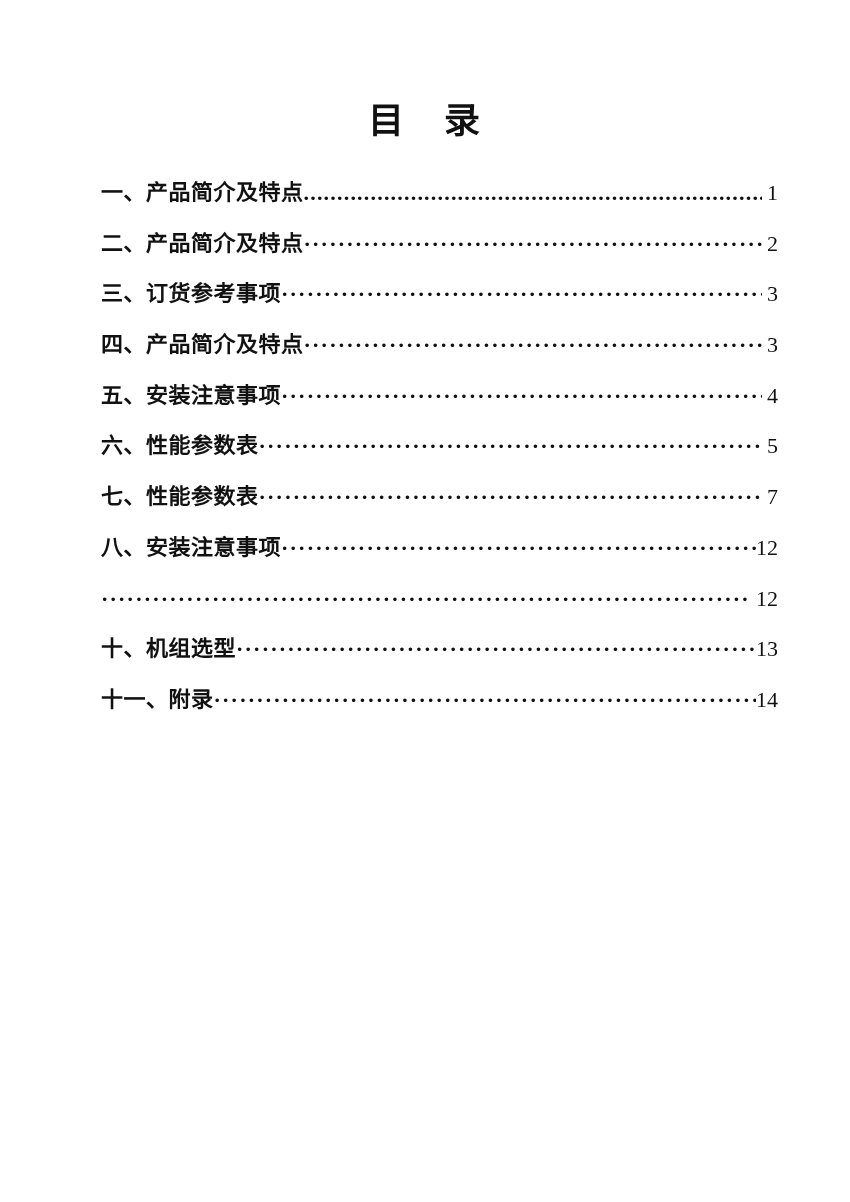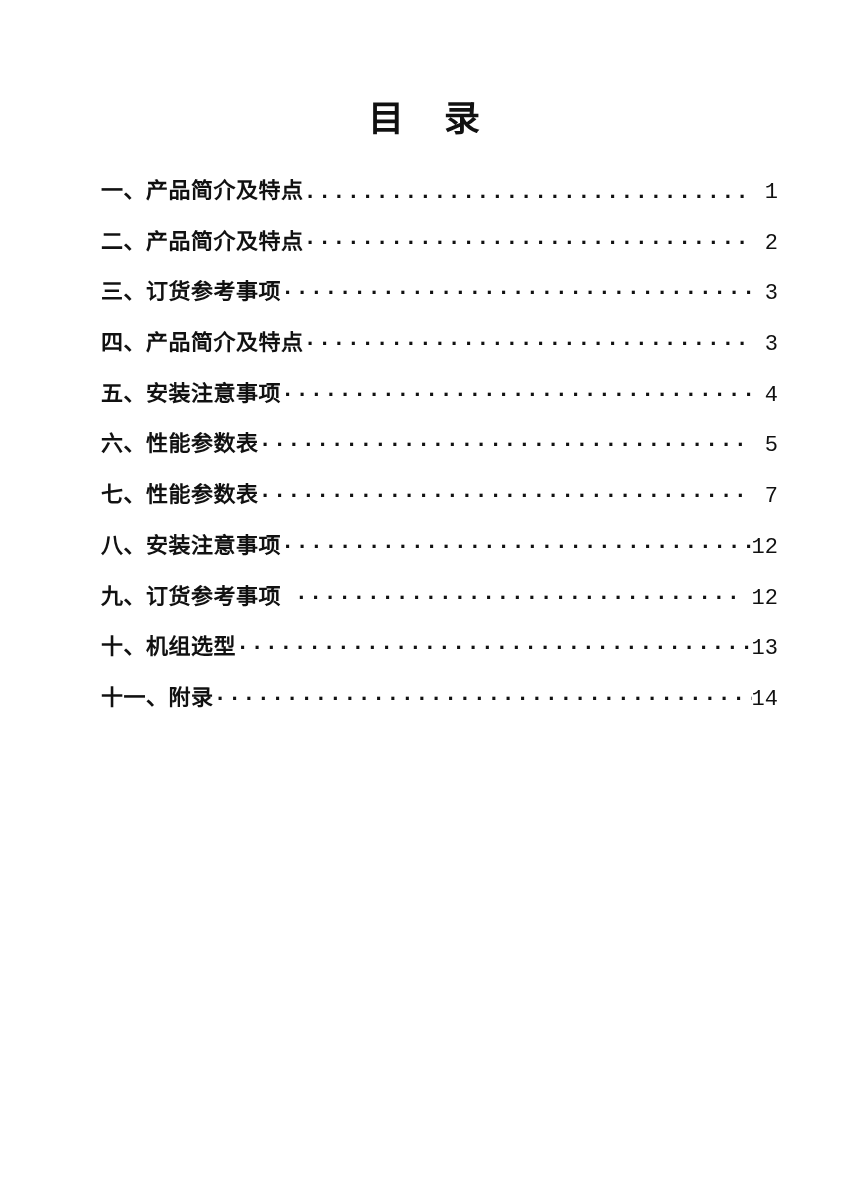--- a/index.html
+++ b/index.html
@@ -10,21 +10,21 @@
   html, body {
     background: var(--bg-color);
   }
   .page {
     position: relative;
     width: 850px;
     height: 1202px;
     margin: 0 auto;
     background: var(--bg-color);
     color: var(--text-color);
-    font-family: Liberation Mono, monospace;
+    font-family: Liberation Serif, serif;
     overflow: hidden;
   }
   .doc-title {
     margin-top: 100px;
     text-align: center;
     font-size: 36px;
     line-height: 43px;
     font-weight: bold;
     letter-spacing: 2px;
     white-space: pre;
@@ -115,21 +115,20 @@
       <span class="toc-page"> 7</span>
     </div>
 
     <div class="toc-row">
       <span class="toc-label">八、安装注意事项</span>
       <span class="toc-leader">······················································································································</span>
       <span class="toc-page">12</span>
     </div>
 
     <div class="toc-row">
-      <span class="toc-label">九、订货参考事项 </span>
       <span class="toc-leader">······················································································································</span>
       <span class="toc-page"> 12</span>
     </div>
 
     <div class="toc-row">
       <span class="toc-label">十、机组选型</span>
       <span class="toc-leader">······················································································································</span>
       <span class="toc-page">13</span>
     </div>
 

